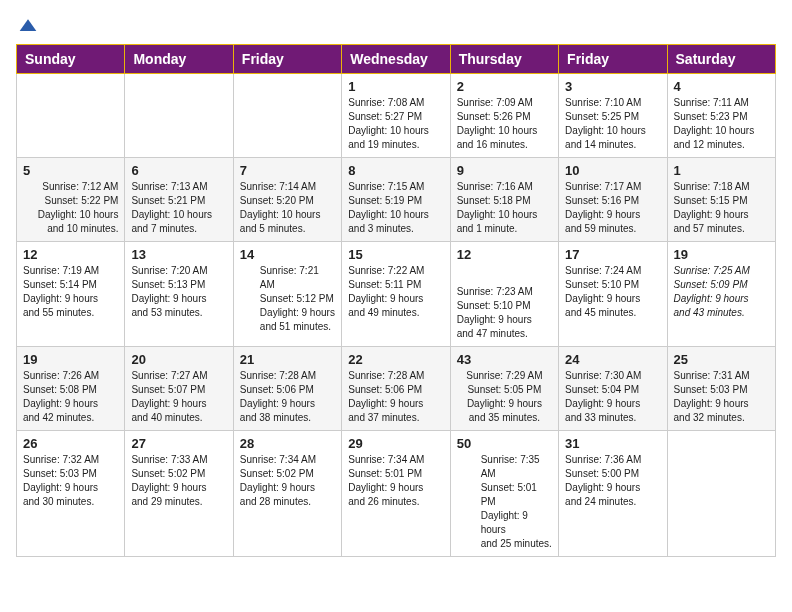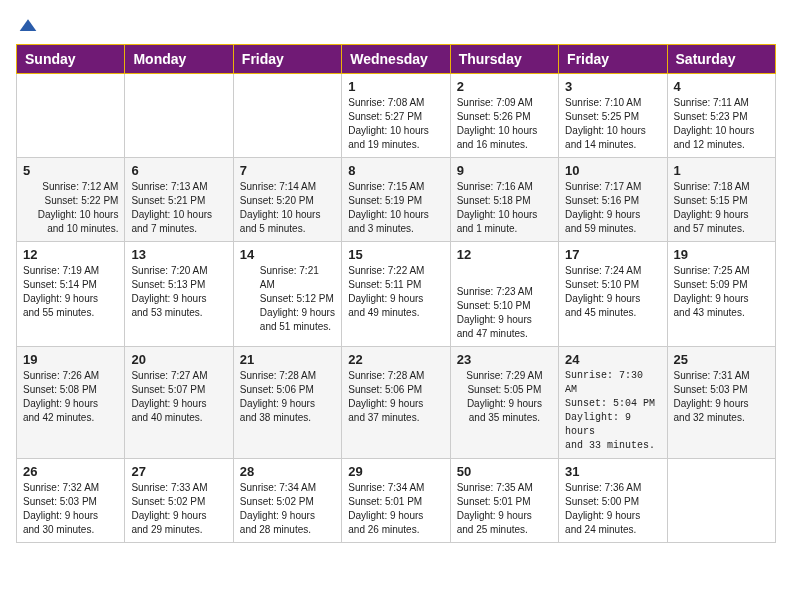--- a/index.html
+++ b/index.html
@@ -248,21 +248,21 @@
         </td>
         <td>
           <span class="day-num">17</span>
           <div class="day-info" style="white-space: pre-line;">Sunrise: 7:24 AM
 Sunset: 5:10 PM
 Daylight: 9 hours
 and 45 minutes.</div>
         </td>
         <td>
           <span class="day-num">19</span>
-          <div class="day-info" style="white-space: pre-line;">Sunrise: 7:25 AM
+          <div class="day-info" style="white-space: pre-line; font-style: italic;">Sunrise: 7:25 AM
 Sunset: 5:09 PM
 Daylight: 9 hours
 and 43 minutes.</div>
         </td>
       </tr>
       <tr>
         <td>
           <span class="day-num">19</span>
           <div class="day-info" style="white-space: pre-line;">Sunrise: 7:26 AM
 Sunset: 5:08 PM
@@ -284,29 +284,29 @@
 and 38 minutes.</div>
         </td>
         <td>
           <span class="day-num">22</span>
           <div class="day-info" style="white-space: pre-line;">Sunrise: 7:28 AM
 Sunset: 5:06 PM
 Daylight: 9 hours
 and 37 minutes.</div>
         </td>
         <td>
-          <span class="day-num">23</span>
+          <span class="day-num">43</span>
           <div class="day-info" style="white-space: pre-line; text-align: center;">Sunrise: 7:29 AM
 Sunset: 5:05 PM
 Daylight: 9 hours
 and 35 minutes.</div>
         </td>
         <td>
           <span class="day-num">24</span>
-          <div class="day-info" style="white-space: pre-line; font-family: Liberation Mono, monospace;">Sunrise: 7:30 AM
+          <div class="day-info" style="white-space: pre-line;">Sunrise: 7:30 AM
 Sunset: 5:04 PM
 Daylight: 9 hours
 and 33 minutes.</div>
         </td>
         <td>
           <span class="day-num">25</span>
           <div class="day-info" style="white-space: pre-line;">Sunrise: 7:31 AM
 Sunset: 5:03 PM
 Daylight: 9 hours
 and 32 minutes.</div>
@@ -336,21 +336,21 @@
         </td>
         <td>
           <span class="day-num">29</span>
           <div class="day-info" style="white-space: pre-line;">Sunrise: 7:34 AM
 Sunset: 5:01 PM
 Daylight: 9 hours
 and 26 minutes.</div>
         </td>
         <td>
           <span class="day-num">50</span>
-          <div class="day-info" style="white-space: pre-line;">Sunrise: 7:35 AM
+          <div class="day-info" style="white-space: pre-line; margin-left: 24px;">Sunrise: 7:35 AM
 Sunset: 5:01 PM
 Daylight: 9 hours
 and 25 minutes.</div>
         </td>
         <td>
           <span class="day-num">31</span>
           <div class="day-info" style="white-space: pre-line;">Sunrise: 7:36 AM
 Sunset: 5:00 PM
 Daylight: 9 hours
 and 24 minutes.</div>

